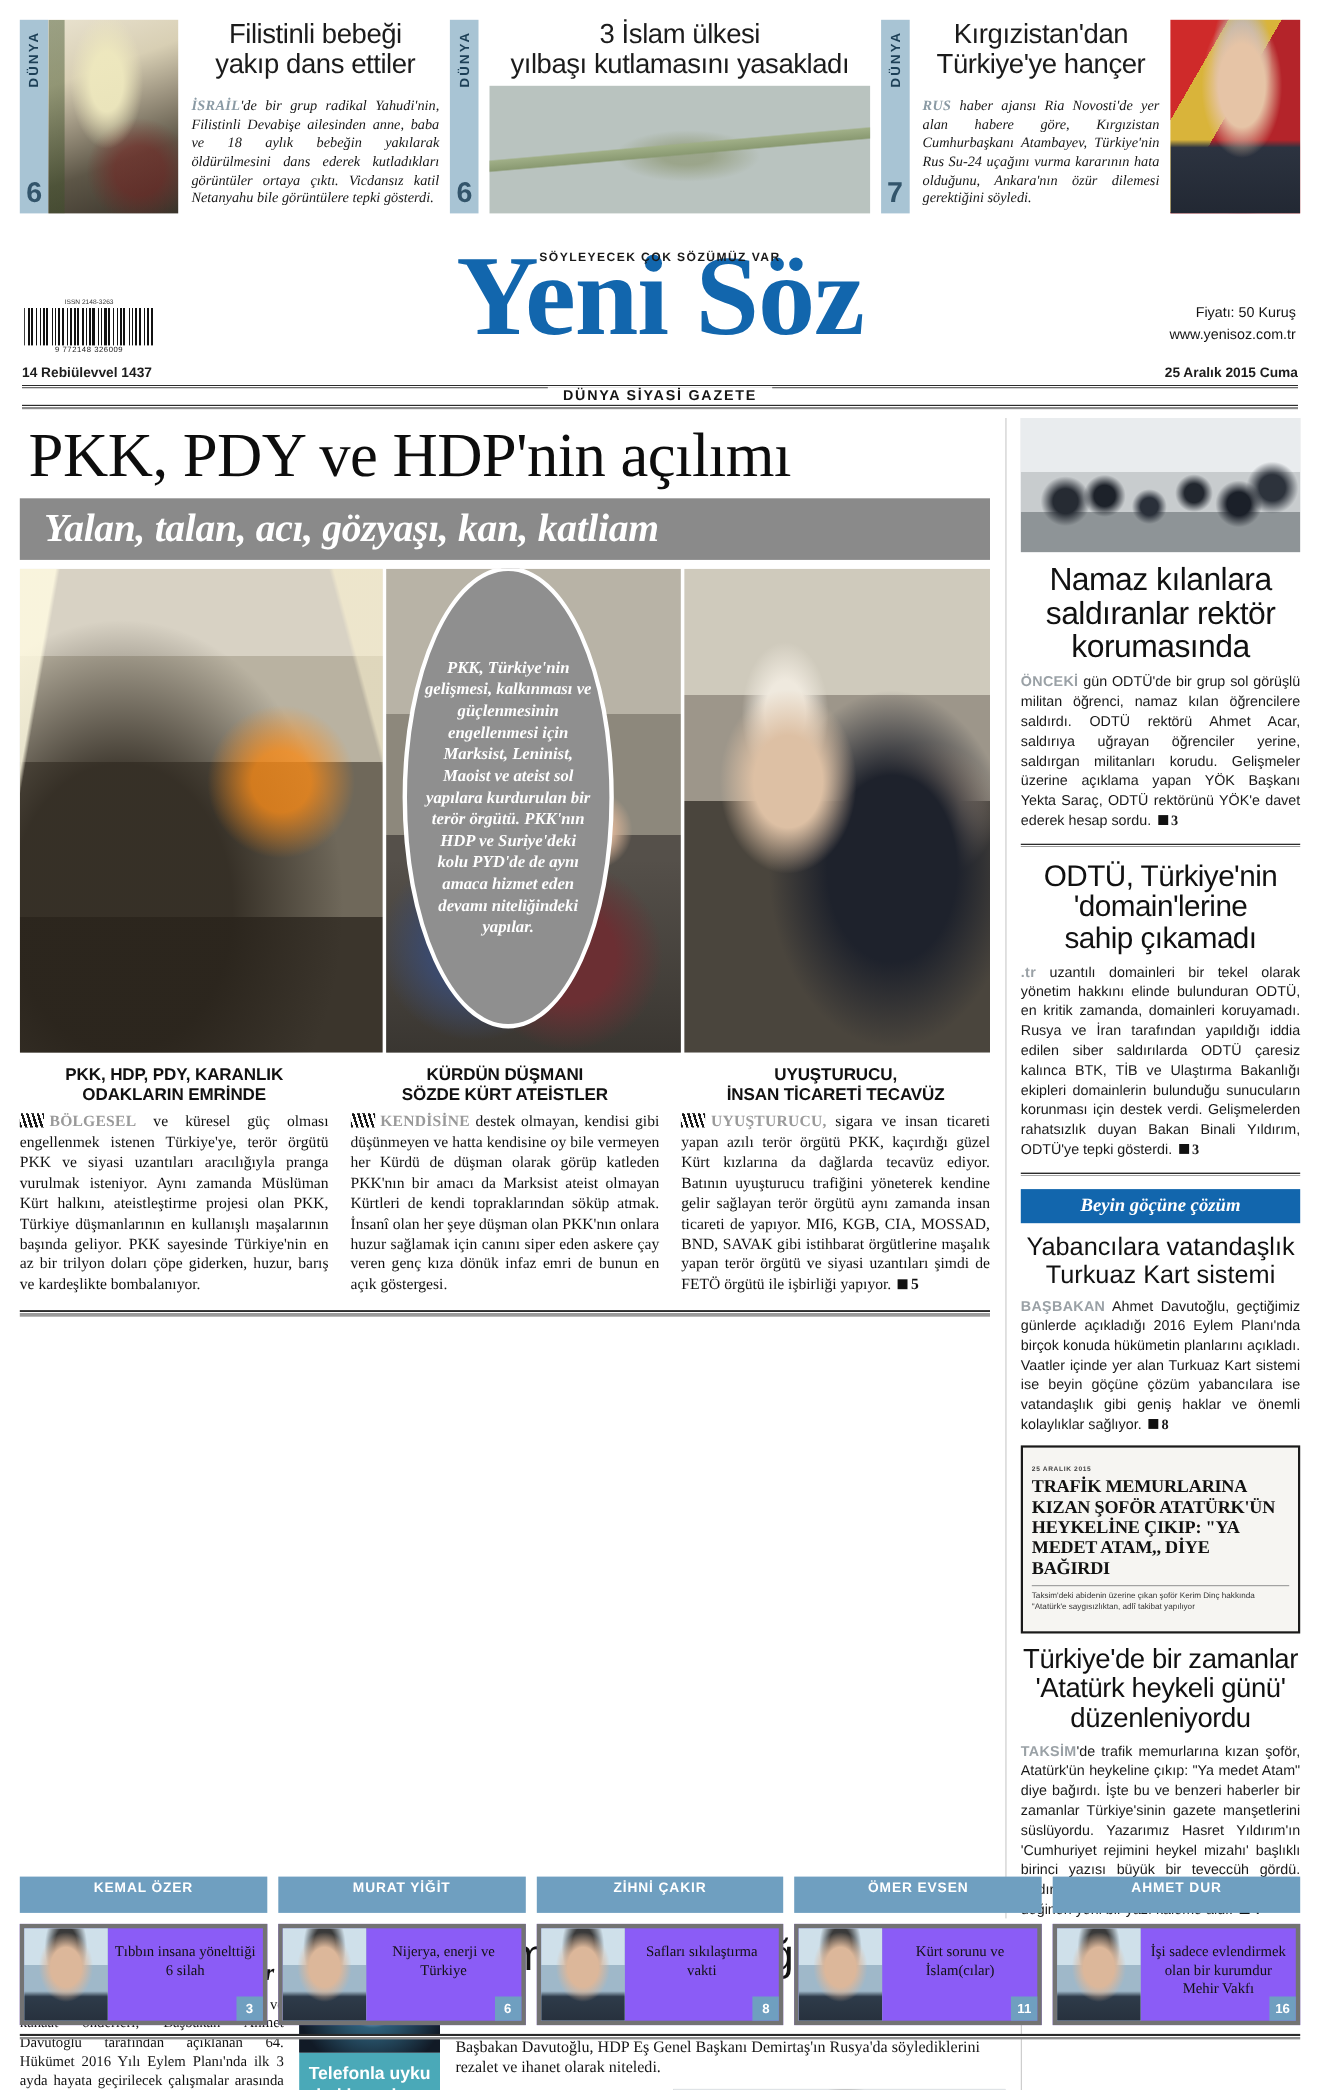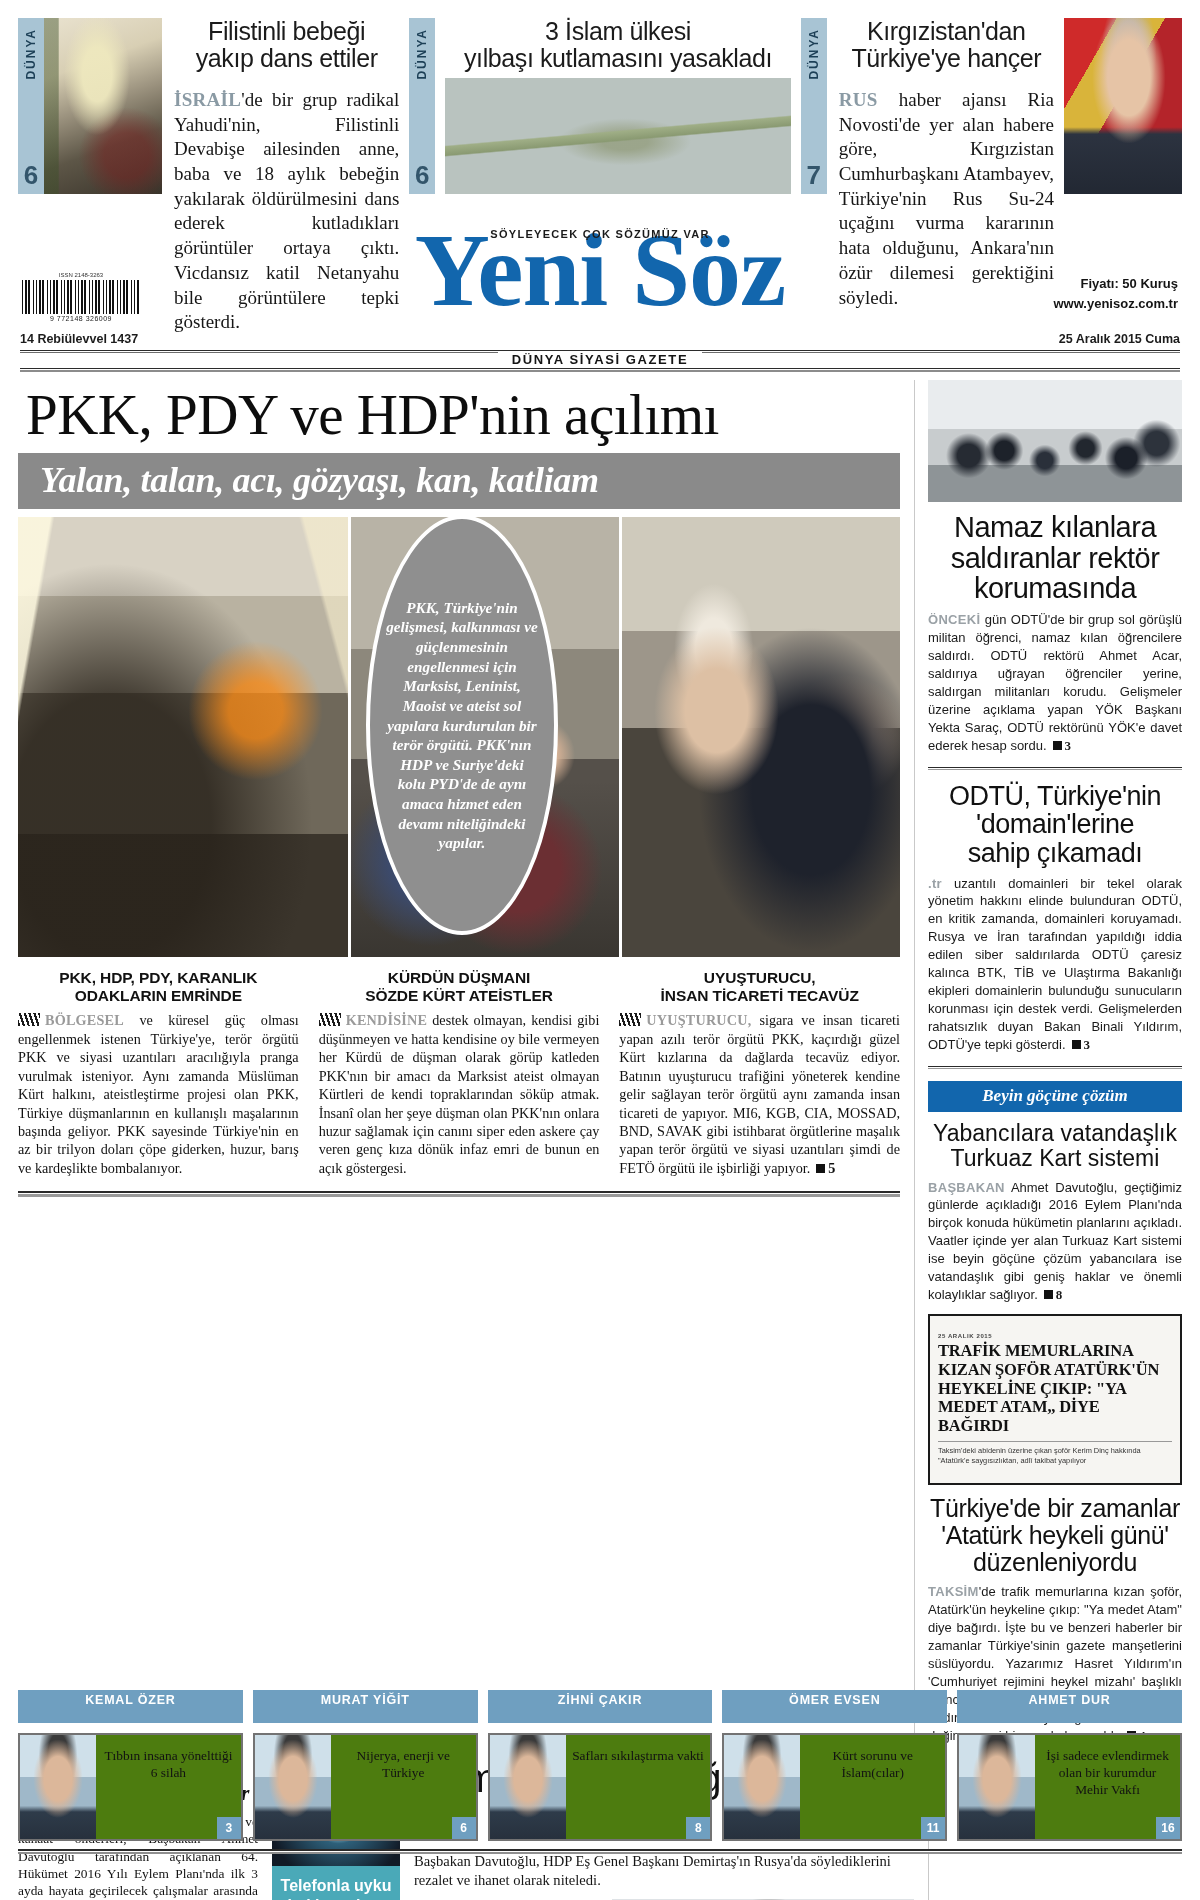--- a/index.html
+++ b/index.html
@@ -37,22 +37,22 @@
   }
   .teaser-photo { width: 118px; flex:0 0 118px; background:#cfd6d9; overflow:hidden; position:relative; }
   .teaser-body { flex:1 1 auto; padding-left: 12px; min-width:0; }
   .teaser-head {
     font-family:"Liberation Sans", sans-serif;
     font-weight: 400; font-size: 25px; line-height: 1.08;
     color:#1b1b1b; text-align:center; margin-bottom:16px;
     letter-spacing:-0.4px;
   }
   .teaser-text {
-    font-family:"Liberation Serif", serif; font-size:19px;
-    line-height:1.30; color:#161616; text-align:justify;
+    font-family:"Liberation Serif", serif; font-size:13px;
+    line-height:1.30; color:#161616; text-align:justify;font-style:italic;
   }
   .teaser-text .lead { color:#8a9aa4; font-weight:700; letter-spacing:0.3px; }
   .teaser.two .teaser-head { margin-bottom: 4px; }
   .teaser.two .teaser-photo-wide {
     width:100%; height:118px; background:#b9c3bf; margin-top:2px;
   }
   .t2-col { flex:1 1 auto; padding-left:10px; display:flex; flex-direction:column; min-width:0;}
 
   
   .ph-rubble {
@@ -110,21 +110,21 @@
   .barcode .bars {
     height:34px; width:118px;
     background: repeating-linear-gradient(90deg,
       #111 0 1px, #fff 1px 3px, #111 3px 5px, #fff 5px 6px,
       #111 6px 8px, #fff 8px 11px, #111 11px 12px, #fff 12px 14px);
   }
   .barcode .bnum { font-family:"Liberation Sans", sans-serif; font-size:7px; color:#222; margin-top:1px; text-align:center; letter-spacing:.5px;}
   .price-block { position:absolute; right:22px; top:62px; text-align:right; }
   .price-block div {
     font-family:"Liberation Sans", sans-serif; font-size:13px;
-    font-weight:700; color:#141414; line-height:1.5;margin-left:35px;
+    font-weight:400; color:#141414; line-height:1.5;margin-left:35px;
   }
 
   
   .datebar { position:relative; height: 46px; padding:0 18px; }
   .datebar .hijri, .datebar .greg {
     position:absolute; top:2px;
     font-family:"Liberation Sans", sans-serif; font-weight:700;
     font-size:12.5px; color:#1c1c1c;
   }
   .datebar .hijri { left:20px; }
@@ -364,21 +364,21 @@
 
   
   .br-head{
     font-family:"Liberation Sans", sans-serif; font-weight:400;
     font-size:25px; line-height:1.08; color:#111; text-align:center;
     margin:10px 0 7px 0; letter-spacing:-0.4px;
   }
 
   
   .cols-strip{ display:flex; gap:10px; padding: 10px 18px 0 18px; }
-  .colm{ flex:1 1 0; min-width:0; border:2px solid #737373; display:flex; height:108px; background:#4d7c0f;}
+  .colm{ flex:1 1 0; min-width:0; border:4px solid #737373; display:flex; height:92px; background:#8b5cf6;}
   .colm .cphoto{ width:76px; flex:0 0 76px; position:relative; overflow:hidden; background:#9ab4c8; }
   .art-face{ position:absolute; inset:0;
     background: linear-gradient(180deg,#cfe0ea 0 40%, #9fb8c9 40% 100%); }
   .art-face::after{ content:""; position:absolute; inset:0;
     background:
       radial-gradient(ellipse at 50% 42%, #dcb79a 0 26%, transparent 46%),
       radial-gradient(ellipse at 50% 20%, #3a3a3a 0 19%, transparent 36%),
       linear-gradient(180deg, transparent 68%, #2e3b4a 74%, #27313d 100%); }
   .colm .cbody{ flex:1 1 auto; position:relative; padding:4px 6px; min-width:0; }
   .colm .ctitle{

